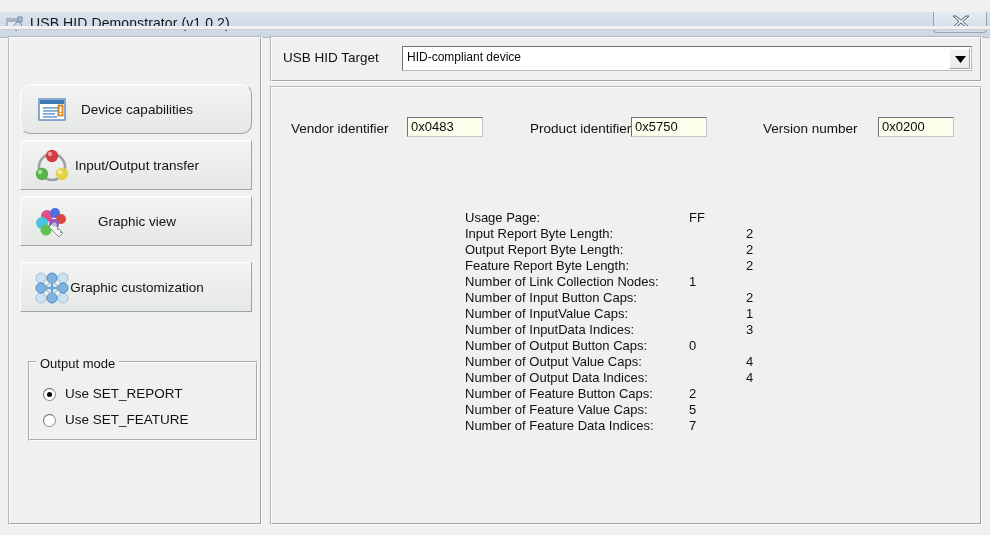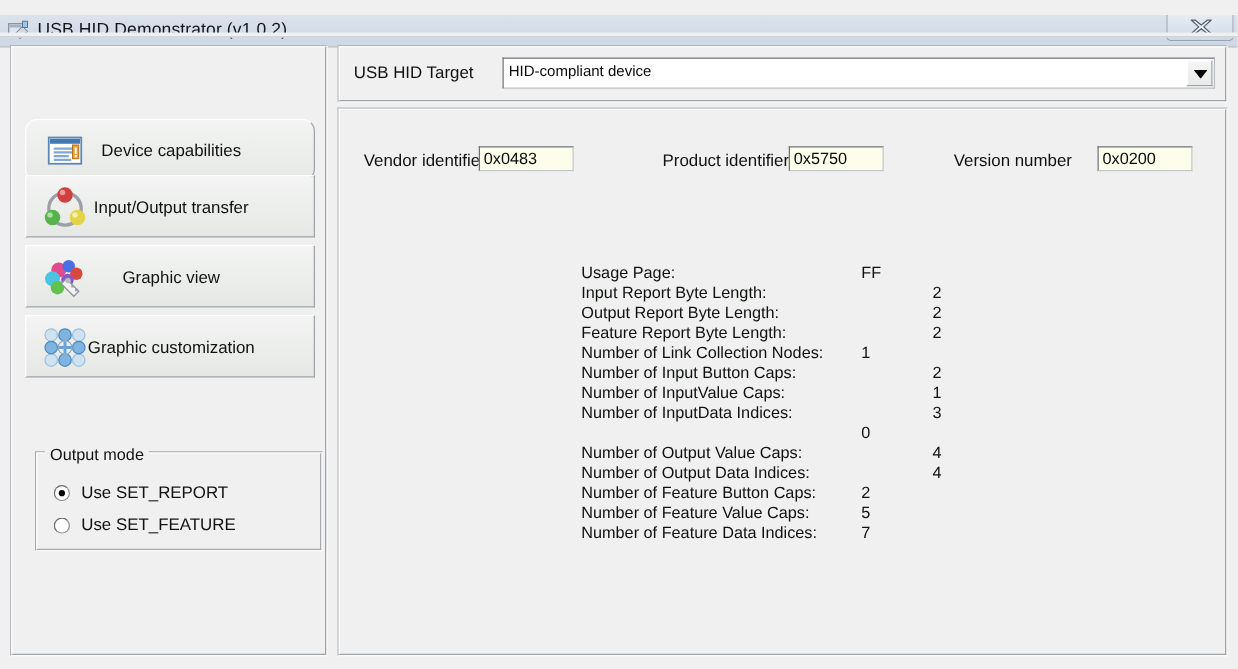--- a/index.html
+++ b/index.html
@@ -112,24 +112,24 @@
     text-align: center;
     font-size: 13.5px;
     color: #10130f;
     white-space: nowrap;
   }
   .side-btn .sb-icon {
     position: absolute;
     left: 12px; top: 6px;
     width: 38px; height: 38px;
   }
-  #btn-device-capabilities   { top: 58px; border-radius: 10px;  }
+  #btn-device-capabilities   { top: 47px; border-radius: 10px;  }
   #btn-io-transfer           { top: 103px; }
   #btn-graphic-view          { top: 159px; padding-left: 32px; }
-  #btn-graphic-custom        { top: 215px; padding-left: 32px; }
+  #btn-graphic-custom        { top: 225px; padding-left: 32px; }
 
   
   #output-mode-group {
     position: absolute;
     left: 19px; top: 324px;
     width: 230px; height: 80px;
     border: 1px solid #a8acb1;
     border-right-color: #fbfbfb;
     border-bottom-color: #fbfbfb;
     box-sizing: border-box;
@@ -238,21 +238,21 @@
     border: 1px solid #6f7479;
     border-right-color: #c2c6c9;
     border-bottom-color: #c2c6c9;
     box-sizing: border-box;
     font-size: 13px;
     color: #0a0c0a;
     padding: 1px 0 0 3px;
     white-space: nowrap;
   }
   #vendor-label   { left: 291px; }
-  #vendor-field   { left: 383px; }
+  #vendor-field   { left: 407px; }
   #product-label  { left: 530px; }
   #product-field  { left: 631px; }
   #version-label  { left: 763px; }
   #version-field  { left: 878px; }
 
   
   #caps-list {
     position: absolute;
     left: 465px; top: 210px;
     width: 300px;
@@ -448,20 +448,21 @@
       </div>
       <div class="cap-row">
         <span class="cap-name">Number of InputValue Caps:</span>
         <span class="cap-value col-b">1</span>
       </div>
       <div class="cap-row">
         <span class="cap-name">Number of InputData Indices:</span>
         <span class="cap-value col-b">3</span>
       </div>
       <div class="cap-row">
+        <span class="cap-name">Number of Output Button Caps:</span>
         <span class="cap-value col-a">0</span>
       </div>
       <div class="cap-row">
         <span class="cap-name">Number of Output Value Caps:</span>
         <span class="cap-value col-b">4</span>
       </div>
       <div class="cap-row">
         <span class="cap-name">Number of Output Data Indices:</span>
         <span class="cap-value col-b">4</span>
       </div>

